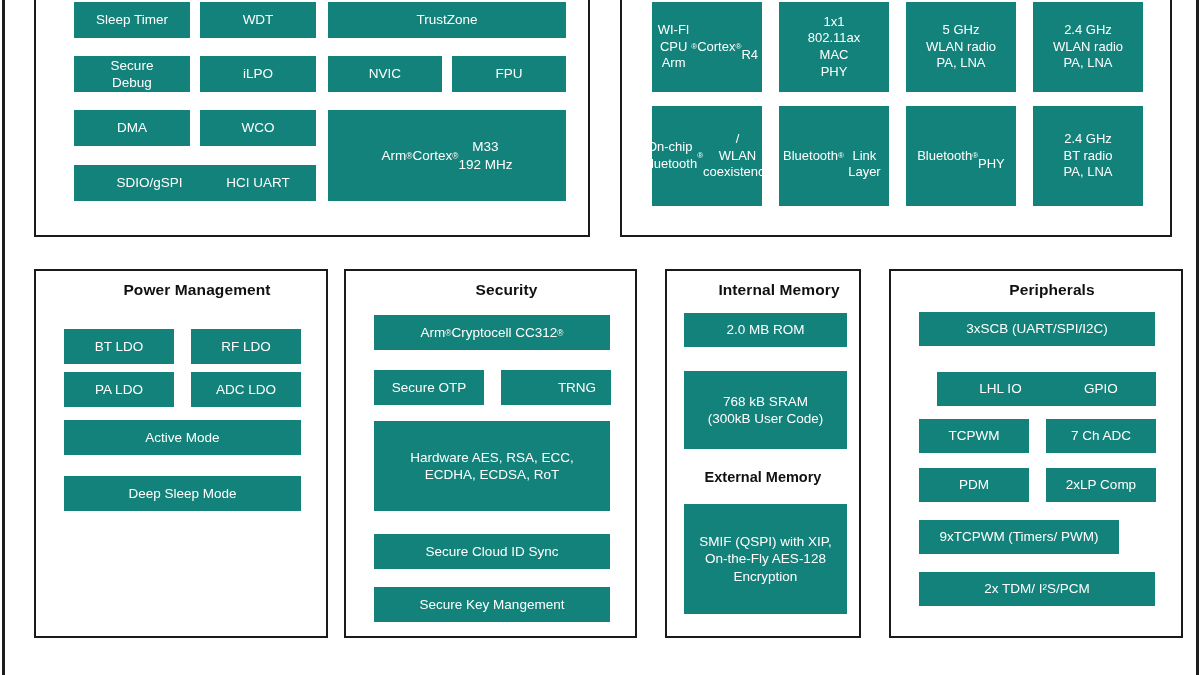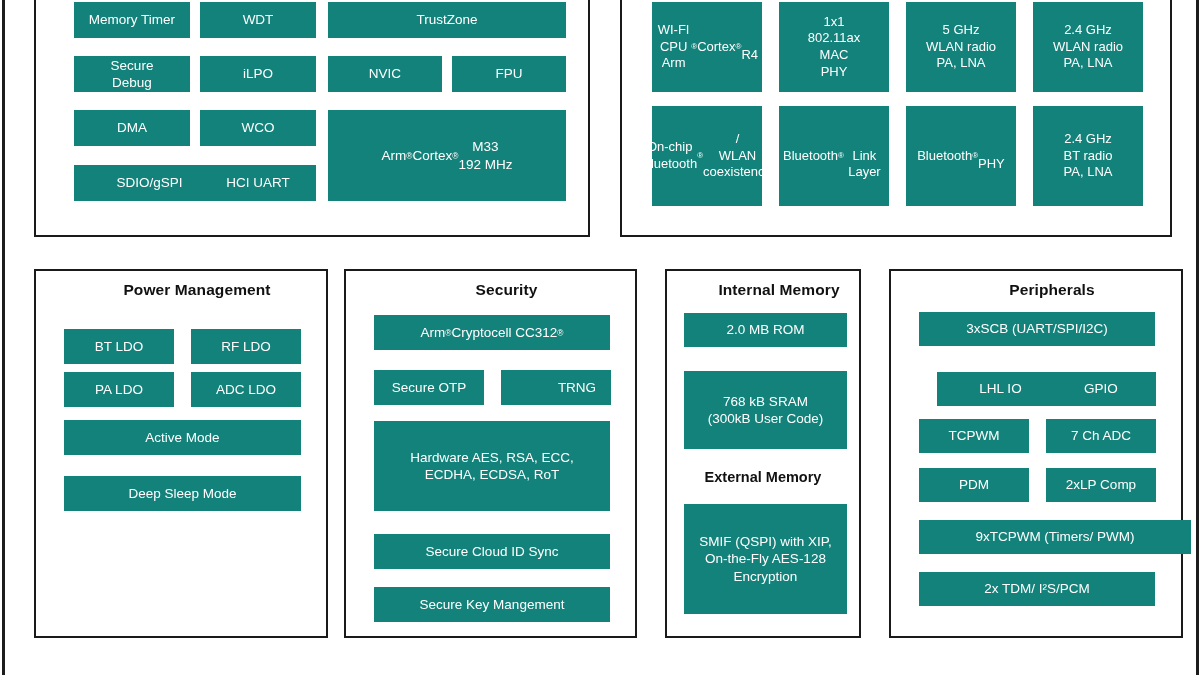--- a/index.html
+++ b/index.html
@@ -76,21 +76,21 @@
 </head>
 <body>
 
 <div class="edge-rule left"></div>
 <div class="edge-rule right"></div>
 
 <div class="canvas">
 
   <div class="panel" style="left:34px; top:-40px; width:556px; height:277px;">
 
-    <div class="blk" style="left:38px; top:40px; width:116px; height:36px;">Memory Timer</div>
+    <div class="blk" style="left:38px; top:40px; width:116px; height:36px;">Sleep Timer</div>
 
     <div class="blk" style="left:164px; top:40px; width:116px; height:36px;">WDT</div>
 
     <div class="blk" style="left:292px; top:40px; width:238px; height:36px;">TrustZone</div>
 
     <div class="blk" style="left:164px; top:94px; width:116px; height:36px;">iLPO</div>
 
     <div class="blk" style="left:38px; top:94px; width:116px; height:36px;">Secure<br>Debug</div>
 
     <div class="blk" style="left:292px; top:94px; width:114px; height:36px;">NVIC</div>
@@ -185,18 +185,18 @@
     <div class="blk" style="left:155px; top:101px; width:110px; height:34px;">GPIO</div>
 
     <div class="blk" style="left:28px; top:148px; width:110px; height:34px;">TCPWM</div>
 
     <div class="blk" style="left:155px; top:148px; width:110px; height:34px;">7 Ch ADC</div>
 
     <div class="blk" style="left:28px; top:197px; width:110px; height:34px;">PDM</div>
 
     <div class="blk" style="left:155px; top:197px; width:110px; height:34px;">2xLP Comp</div>
 
-    <div class="blk" style="left:28px; top:249px; width:272px; height:34px;">9xTCPWM (Timers/ PWM)</div>
+    <div class="blk" style="left:28px; top:249px; width:200px; height:34px;">9xTCPWM (Timers/ PWM)</div>
 
     <div class="blk" style="left:28px; top:301px; width:236px; height:34px;">2x TDM/ I²S/PCM</div>
   </div>
 
 </div>
 
 </body></html>

